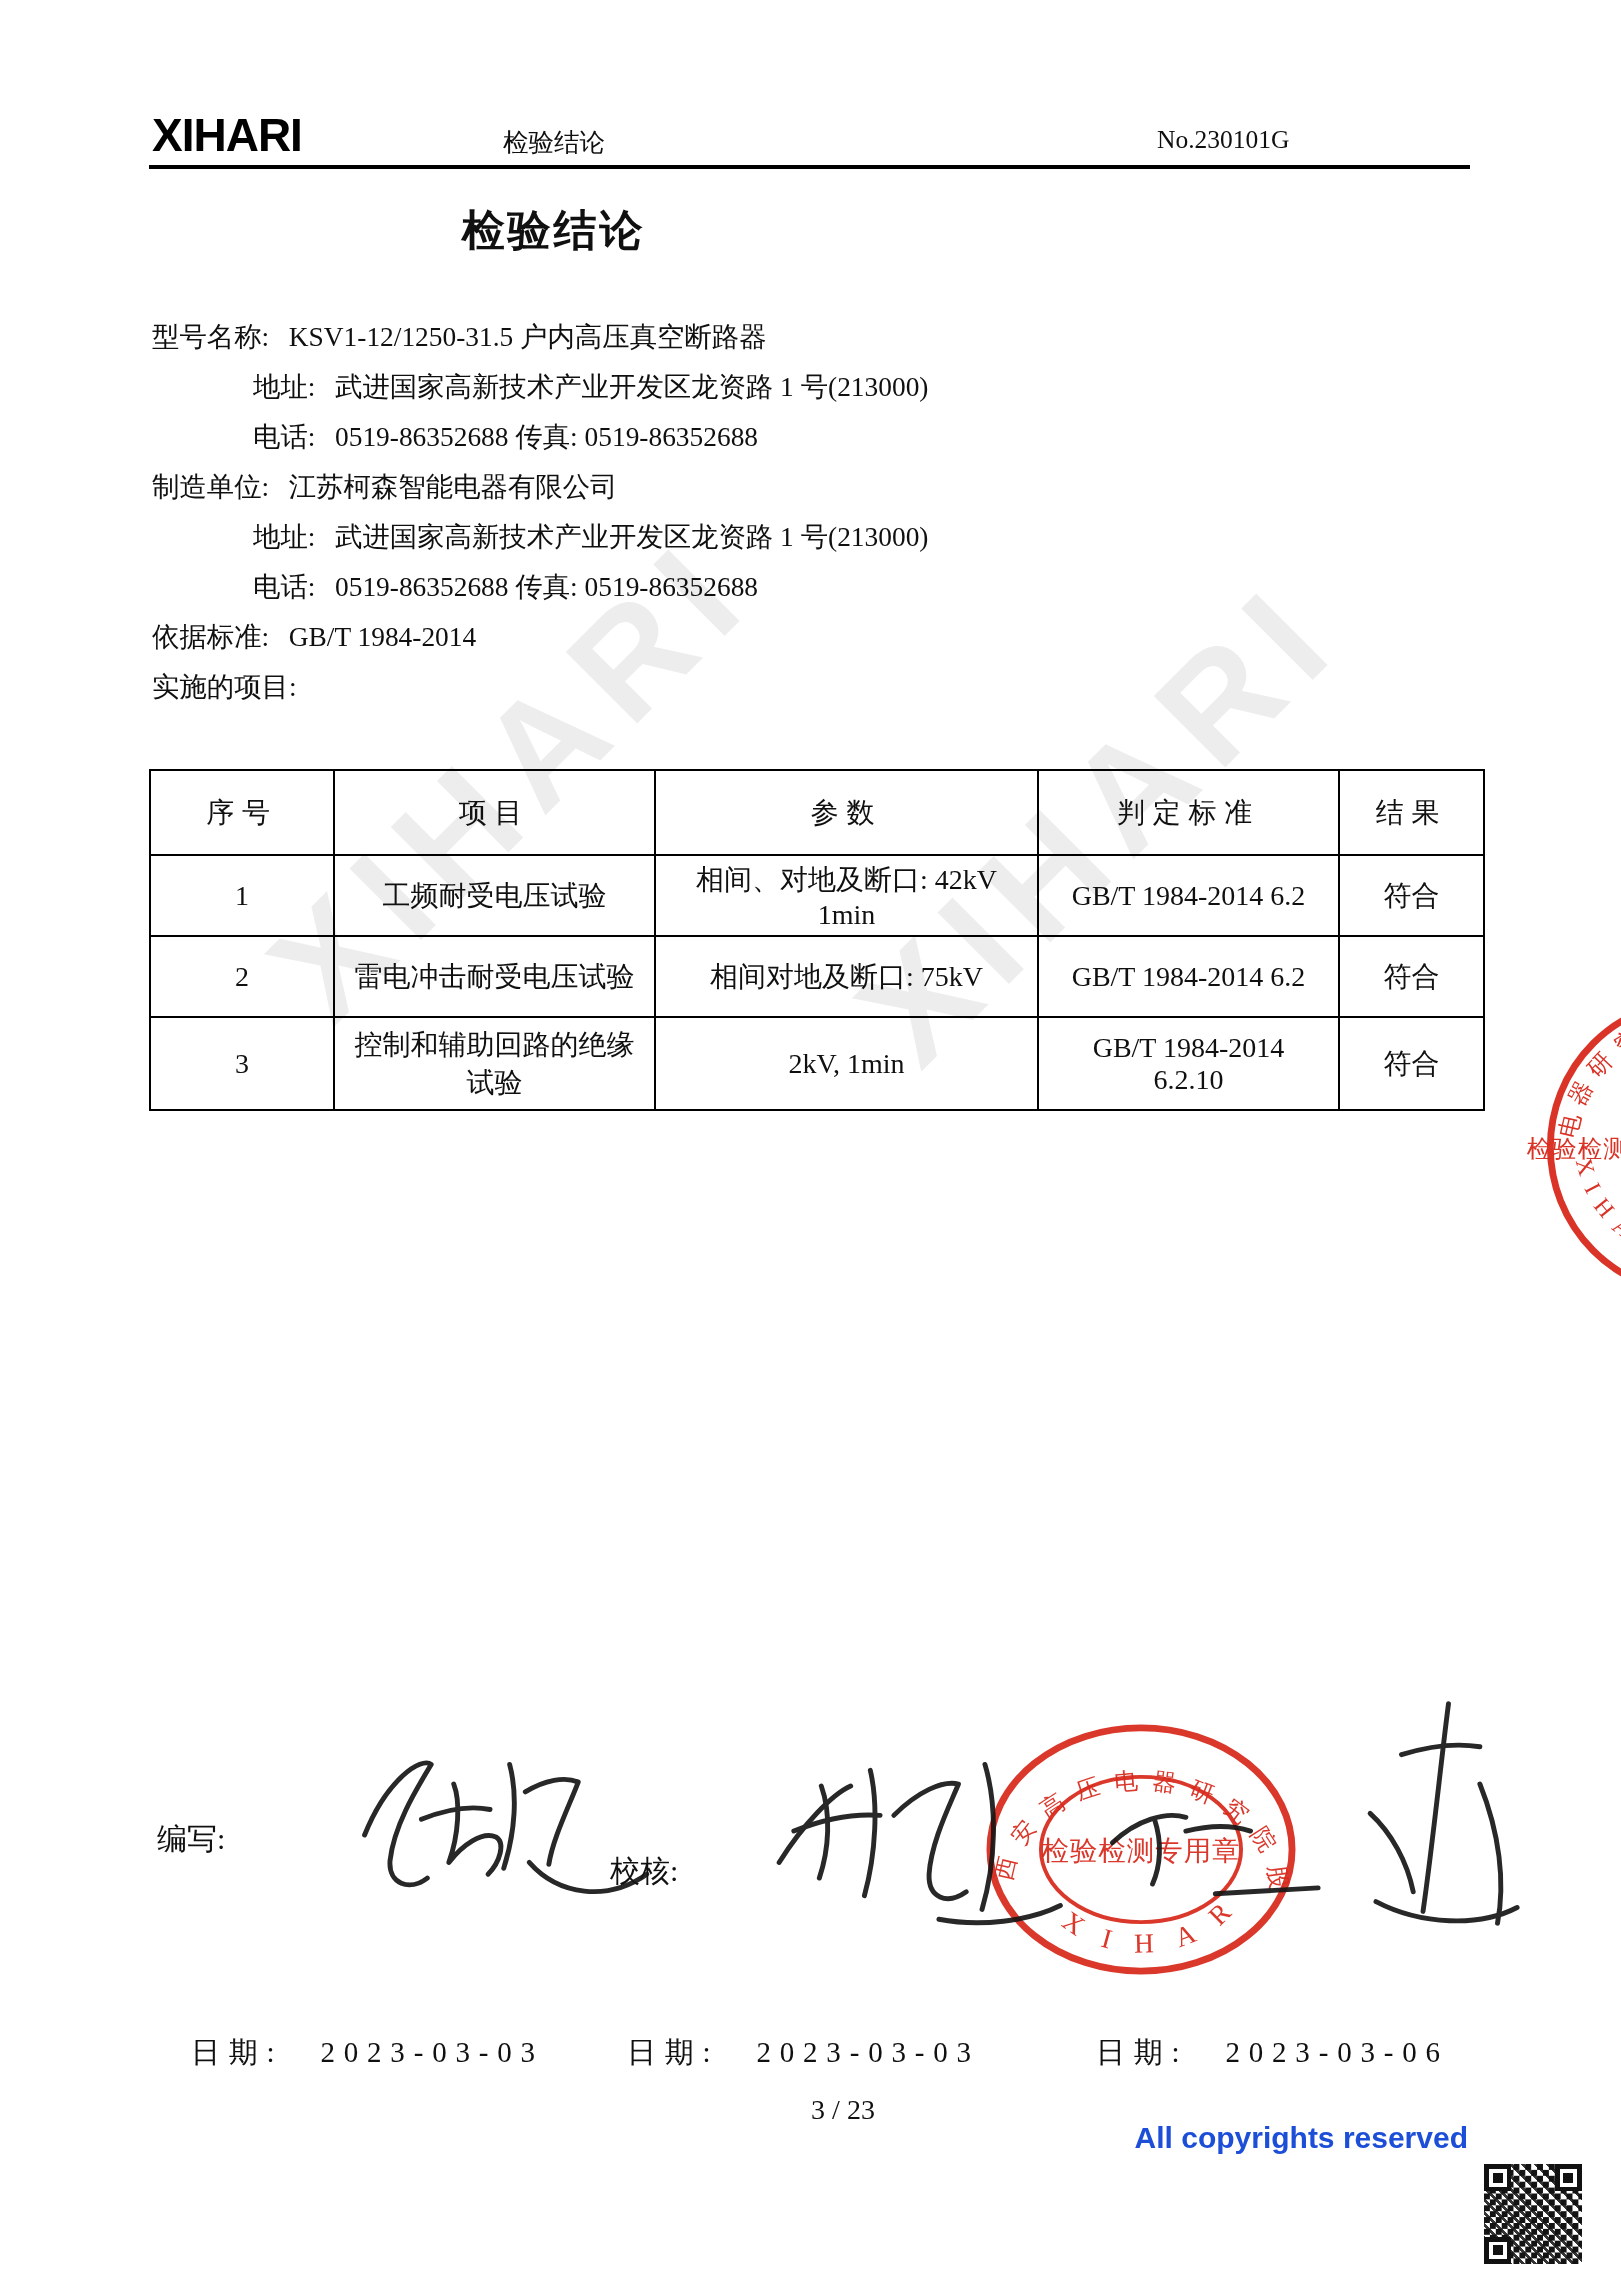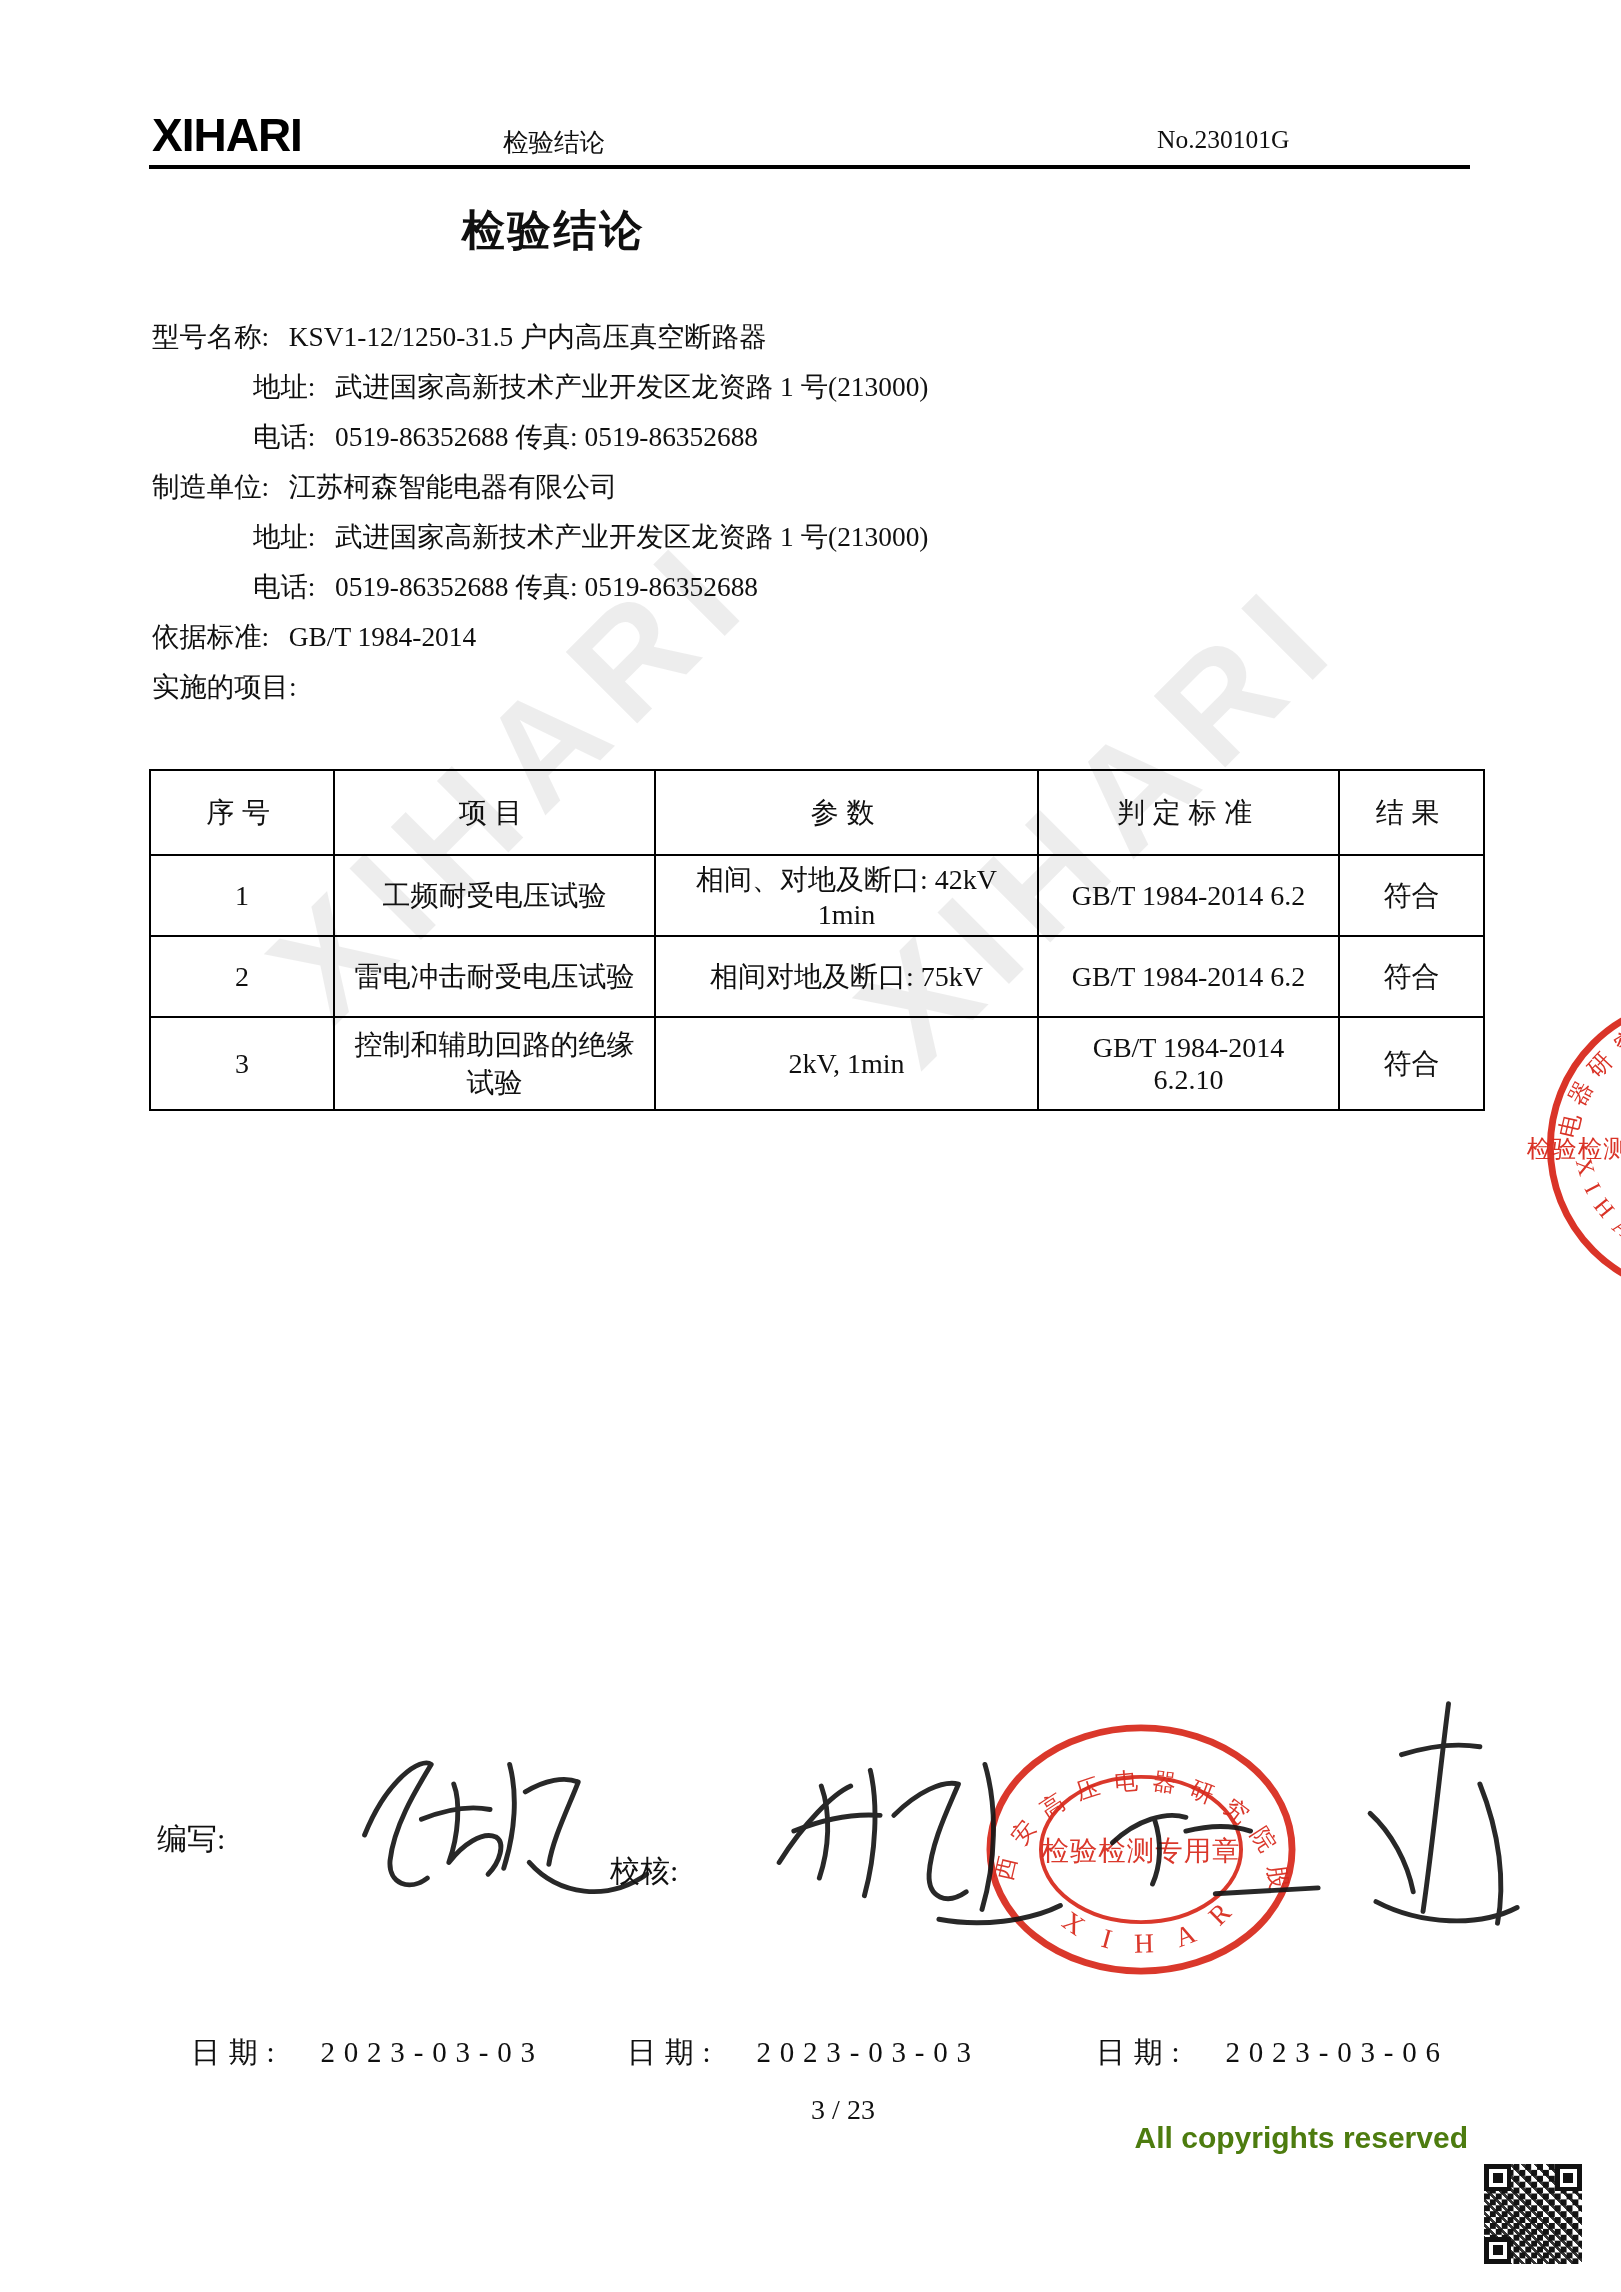--- a/index.html
+++ b/index.html
@@ -53,21 +53,21 @@
   .date{font-size:29px;white-space:nowrap;top:1998px;margin-top:35px;}
   .date .dl{letter-spacing:8.8px;margin-right:37px;}
   .date .dv{letter-spacing:8.8px;}
   .date1{left:191px;} .date2{left:627px;} .date3{left:1096px;}
 
   
   .page-num{left:745px;top:2094px;width:196px;text-align:center;
             font-size:28px;font-weight:normal;}
   .copyright{left:1059px;top:2121px;width:409px;text-align:right;
              font-family:"Liberation Sans",sans-serif;font-weight:bold;
-             font-size:30px;color:#4d7c0f;}
+             font-size:30px;color:#1d4ed8;}
 
   
   .qr{left:1482px;top:2162px;width:102px;height:104px;background:#fff;}
   .qr-pat{position:absolute;inset:2px;
      background:
        repeating-linear-gradient(45deg, rgba(17,17,17,.85) 0 2.9px, transparent 2.9px 8.8px),
        repeating-conic-gradient(#141414 0% 25%, #ffffff 0% 50%);
      background-size:auto,11.8px 11.8px;}
   .qr-f{position:absolute;width:27.4px;height:27.4px;background:#111;}
   .qr-f::before{content:"";position:absolute;inset:4.9px;background:#fff;}

